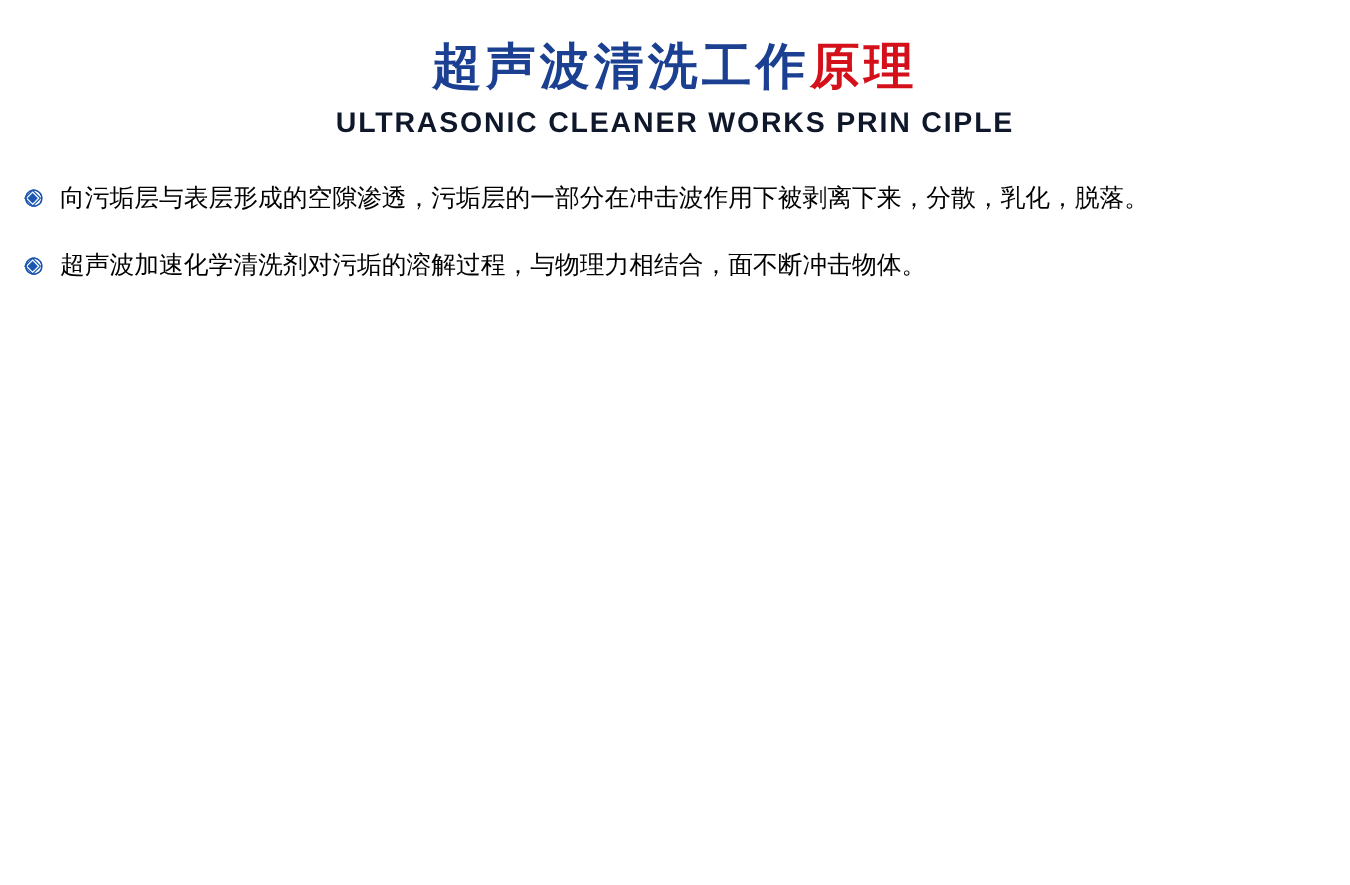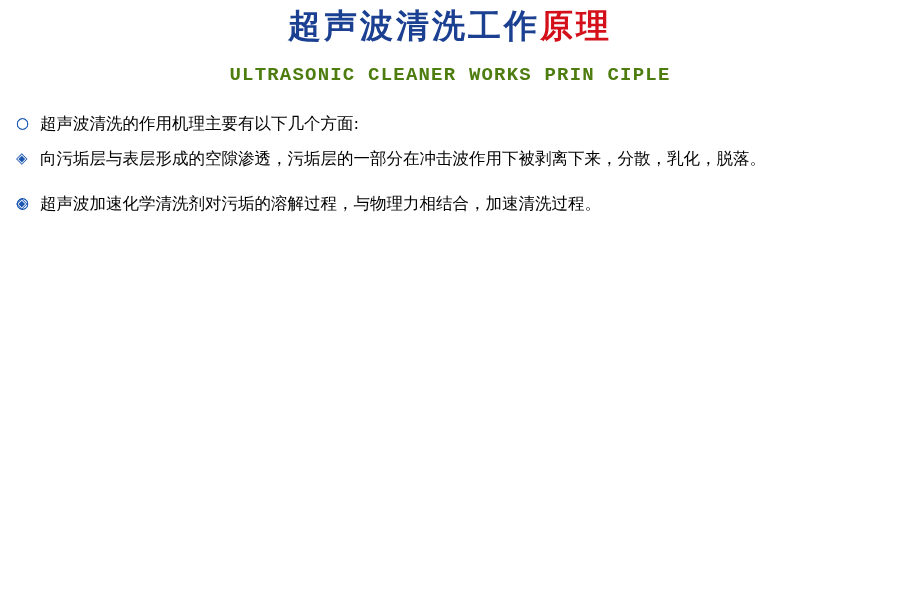--- a/index.html
+++ b/index.html
@@ -17,39 +17,39 @@
     position: relative;
     width: 900px;
     height: 590px;
     box-sizing: border-box;
     padding: 0;
   }
 
   
   .header {
     text-align: center;
-    padding-top: 6px;
+    padding-top: 24px;
   }
   .title-cn {
     font-family: "DejaVu Sans", sans-serif;
     font-weight: bold;
     font-size: 33px;
     letter-spacing: 3px;
     line-height: 40px;
     white-space: nowrap;
   }
   .title-cn .seg-a { color: #1b3f91; }
   .title-cn .seg-b { color: #d4111b; }
   .title-en {
-    font-family: Liberation Mono, monospace;
+    font-family: Liberation Sans, sans-serif;
     font-weight: bold;
     font-size: 19px;
     letter-spacing: 1.2px;
-    color: #4d7c0f;
-    margin-top: 18px;
+    color: #0f172a;
+    margin-top: 8px;
     white-space: nowrap;
   }
 
   
   .content {
     margin-top: 22px;
     padding: 0 18px 0 14px;
   }
   .para {
     position: relative;
@@ -86,35 +86,34 @@
   </div>
 
   <div class="content">
 
     <div class="para">
       <span class="bullet">○</span>
     </div>
 
     <div class="para gap-before">
       <span class="bullet">○</span>
-      <span class="para-text">超声波清洗的作用机理主要有以下几个方面:</span>
     </div>
 
     <div class="para">
       <span class="bullet">◈</span>
       <span class="para-text">向污垢层与表层形成的空隙渗透，污垢层的一部分在冲击波作用下被剥离下来，分散，乳化，脱落。</span>
     </div>
 
     <div class="para gap-before">
       <span class="bullet">◈</span>
     </div>
 
     <div class="para gap-before">
       <span class="bullet">○</span>
     </div>
 
     <div class="para gap-before">
       <span class="bullet">○</span>
-      <span class="para-text">超声波加速化学清洗剂对污垢的溶解过程，与物理力相结合，加速清洗过程。</span>
+      <span class="para-text">超声波加速化学清洗剂对污垢的溶解过程，与物理力相结合，面不断冲击物体。</span>
     </div>
 
   </div>
 </div>
 
 </body></html>

